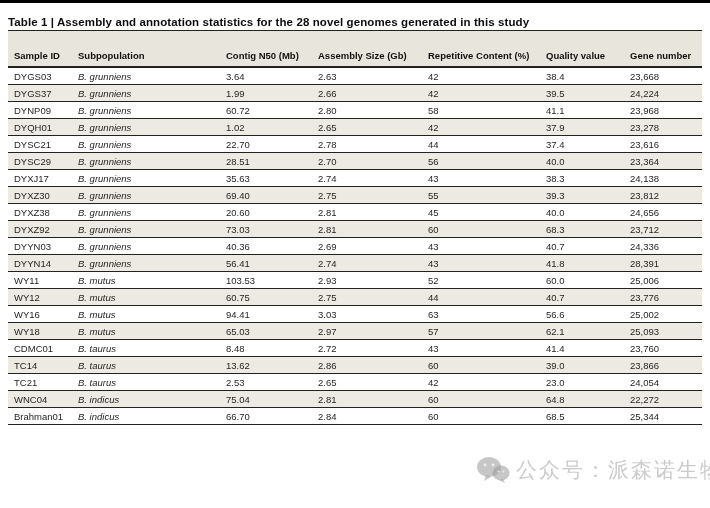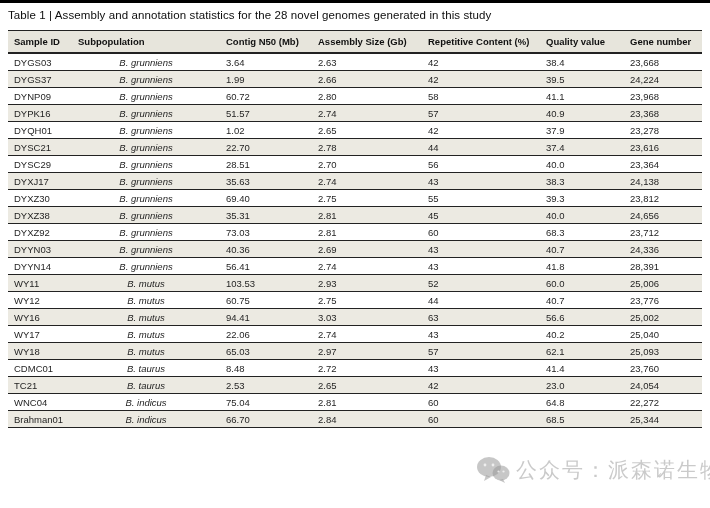--- a/index.html
+++ b/index.html
@@ -10,53 +10,53 @@
     position:relative;
     overflow:hidden;
     color:#1a1a1a;
   }
   .topbar {
     position:absolute; top:0; left:0;
     width:710px; height:3px;
     background:#000;
   }
   .table-title {
-    position:absolute; top:9px; left:8px;
-    font-size:11.5px; font-weight:normal; color:#0d0d0d;
+    position:absolute; top:16px; left:8px;
+    font-size:11.5px; font-weight:bold; color:#0d0d0d;
     letter-spacing:0.1px;
     white-space:nowrap;
   }
   table.stats {
     position:absolute; top:30px; left:8px;
     width:694px;
     border-collapse:collapse;
     table-layout:fixed;
     font-size:9.5px;
   }
   table.stats thead th {
     background:var(--header-bg,#e7e5dc);
     text-align:left;
     font-weight:bold;
-    padding:5px 6px 5px 6px;
+    padding:19px 6px 5px 6px;
     border-top:1px solid var(--rule,#1c1c1c);
     border-bottom:2px solid var(--rule,#1c1c1c);
     font-size:9.5px;
     color:#111;
     white-space:nowrap;
     overflow:hidden;
   }
   table.stats td {
     padding:2.5px 6px;
     border-bottom:1px solid var(--rule,#1c1c1c);
     white-space:nowrap;
     overflow:hidden;
     color:#1f1f1f;
   }
   table.stats tbody tr:nth-child(even) { background:var(--stripe,#eceae2); }
-  table.stats td.sp { font-style:italic;text-align:center; }
+  table.stats td.sp { font-style:italic; }
   .watermark {
     position:absolute; top:456px; left:476px;
     display:flex; align-items:center; gap:6px;
     color:var(--wm,rgba(125,125,125,0.55));
     opacity:0.75;
     font-size:21px;
     letter-spacing:2px;
     pointer-events:none;
     white-space:nowrap;
   }
@@ -112,29 +112,20 @@
       <tr>
         <td>DYNP09</td>
         <td class="sp">B. grunniens</td>
         <td>60.72</td>
         <td>2.80</td>
         <td>58</td>
         <td>41.1</td>
         <td>23,968</td>
       </tr>
       <tr>
-        <td>DYPK16</td>
-        <td class="sp">B. grunniens</td>
-        <td>51.57</td>
-        <td>2.74</td>
-        <td>57</td>
-        <td>40.9</td>
-        <td>23,368</td>
-      </tr>
-      <tr>
         <td>DYQH01</td>
         <td class="sp">B. grunniens</td>
         <td>1.02</td>
         <td>2.65</td>
         <td>42</td>
         <td>37.9</td>
         <td>23,278</td>
       </tr>
       <tr>
         <td>DYSC21</td>
@@ -168,21 +159,21 @@
         <td class="sp">B. grunniens</td>
         <td>69.40</td>
         <td>2.75</td>
         <td>55</td>
         <td>39.3</td>
         <td>23,812</td>
       </tr>
       <tr>
         <td>DYXZ38</td>
         <td class="sp">B. grunniens</td>
-        <td>35.31</td>
+        <td>20.60</td>
         <td>2.81</td>
         <td>45</td>
         <td>40.0</td>
         <td>24,656</td>
       </tr>
       <tr>
         <td>DYXZ92</td>
         <td class="sp">B. grunniens</td>
         <td>73.03</td>
         <td>2.81</td>
@@ -229,45 +220,45 @@
       <tr>
         <td>WY16</td>
         <td class="sp">B. mutus</td>
         <td>94.41</td>
         <td>3.03</td>
         <td>63</td>
         <td>56.6</td>
         <td>25,002</td>
       </tr>
       <tr>
-        <td>WY17</td>
-        <td class="sp">B. mutus</td>
-        <td>22.06</td>
-        <td>2.74</td>
-        <td>43</td>
-        <td>40.2</td>
-        <td>25,040</td>
-      </tr>
-      <tr>
         <td>WY18</td>
         <td class="sp">B. mutus</td>
         <td>65.03</td>
         <td>2.97</td>
         <td>57</td>
         <td>62.1</td>
         <td>25,093</td>
       </tr>
       <tr>
         <td>CDMC01</td>
         <td class="sp">B. taurus</td>
         <td>8.48</td>
         <td>2.72</td>
         <td>43</td>
         <td>41.4</td>
         <td>23,760</td>
+      </tr>
+      <tr>
+        <td>TC14</td>
+        <td class="sp">B. taurus</td>
+        <td>13.62</td>
+        <td>2.86</td>
+        <td>60</td>
+        <td>39.0</td>
+        <td>23,866</td>
       </tr>
       <tr>
         <td>TC21</td>
         <td class="sp">B. taurus</td>
         <td>2.53</td>
         <td>2.65</td>
         <td>42</td>
         <td>23.0</td>
         <td>24,054</td>
       </tr>

